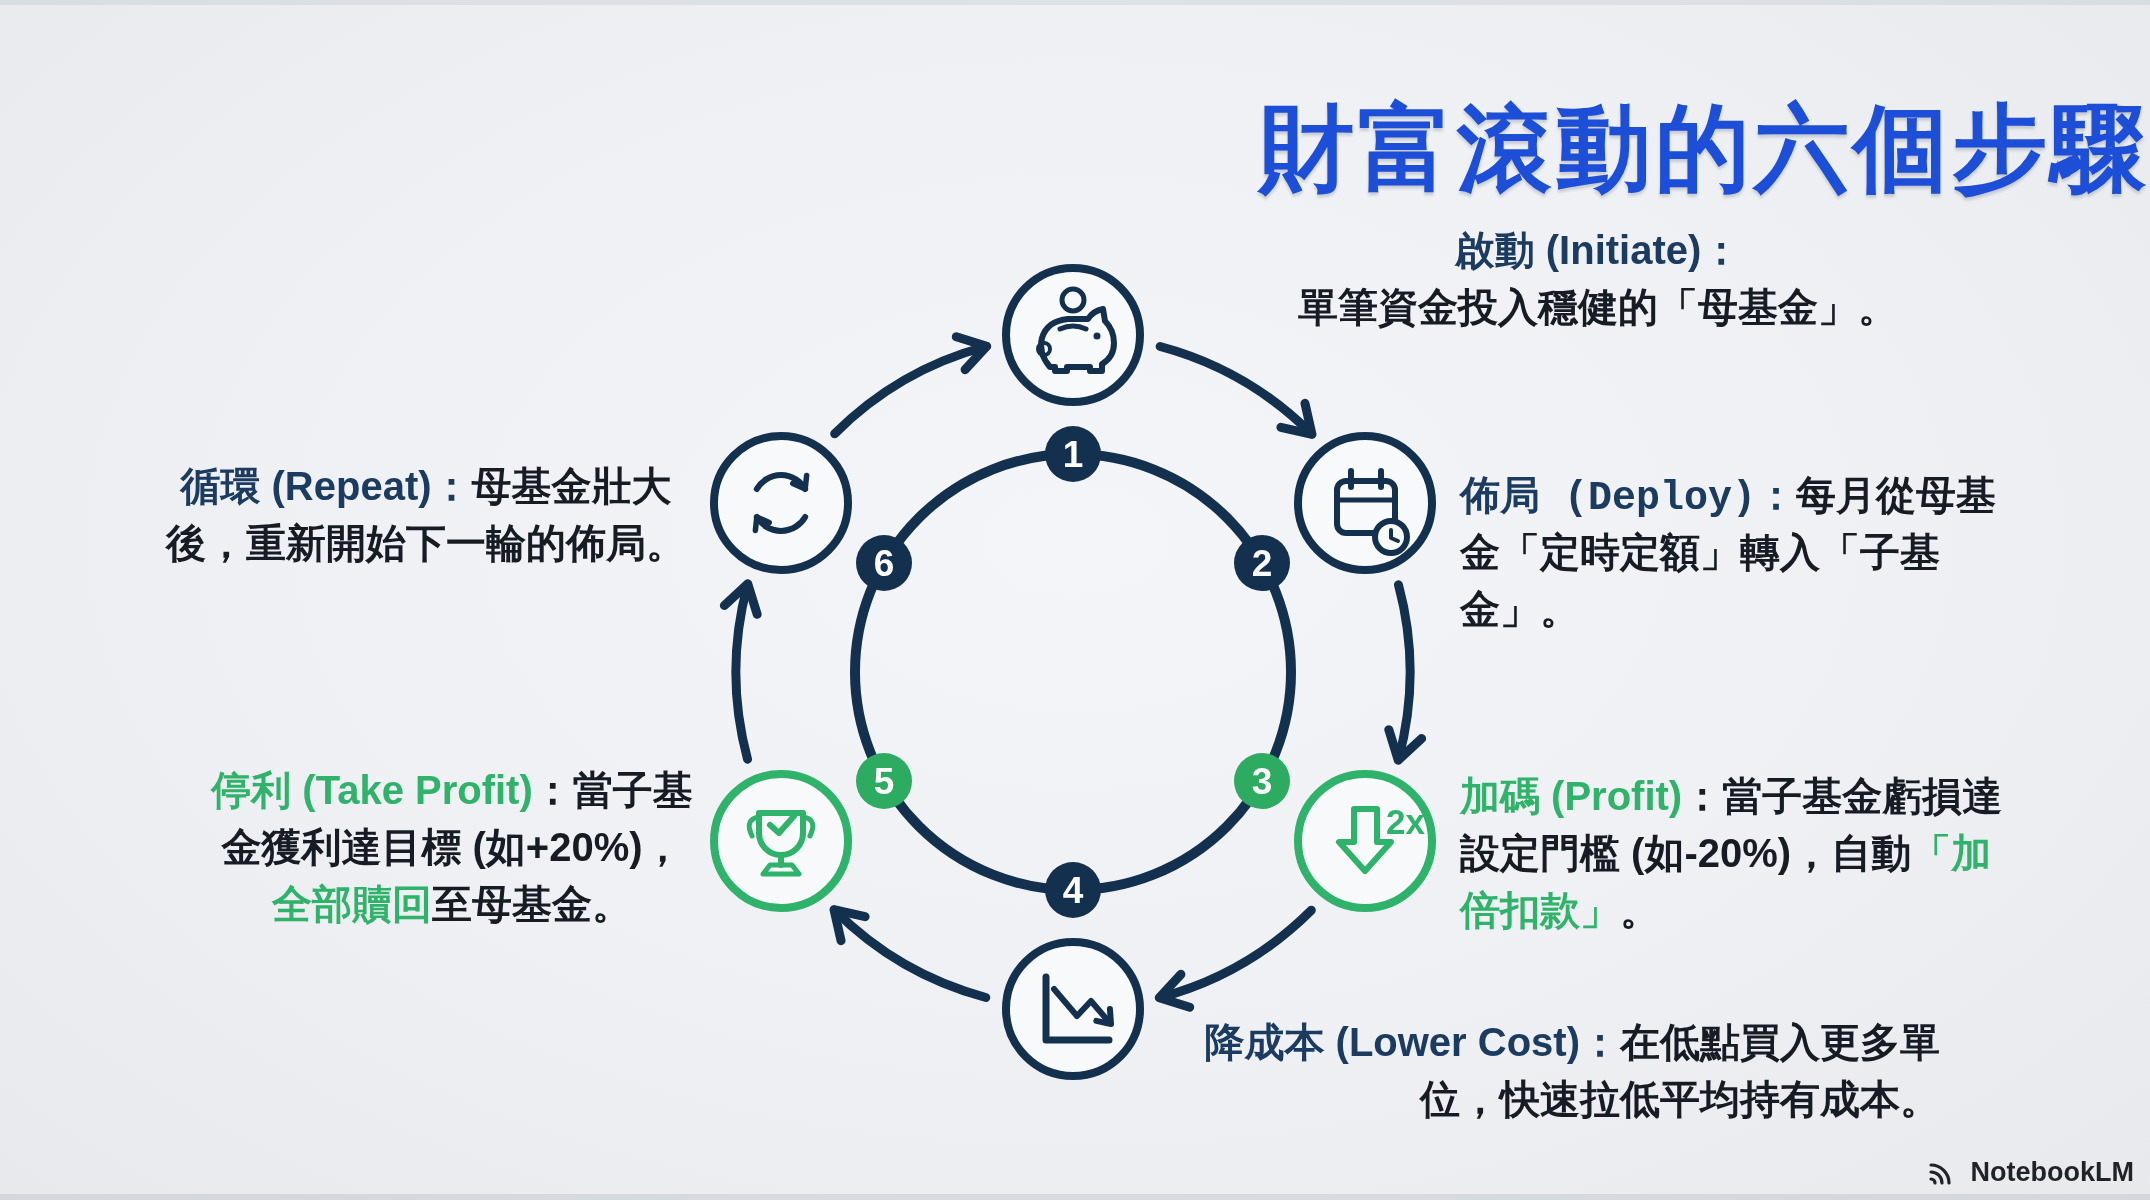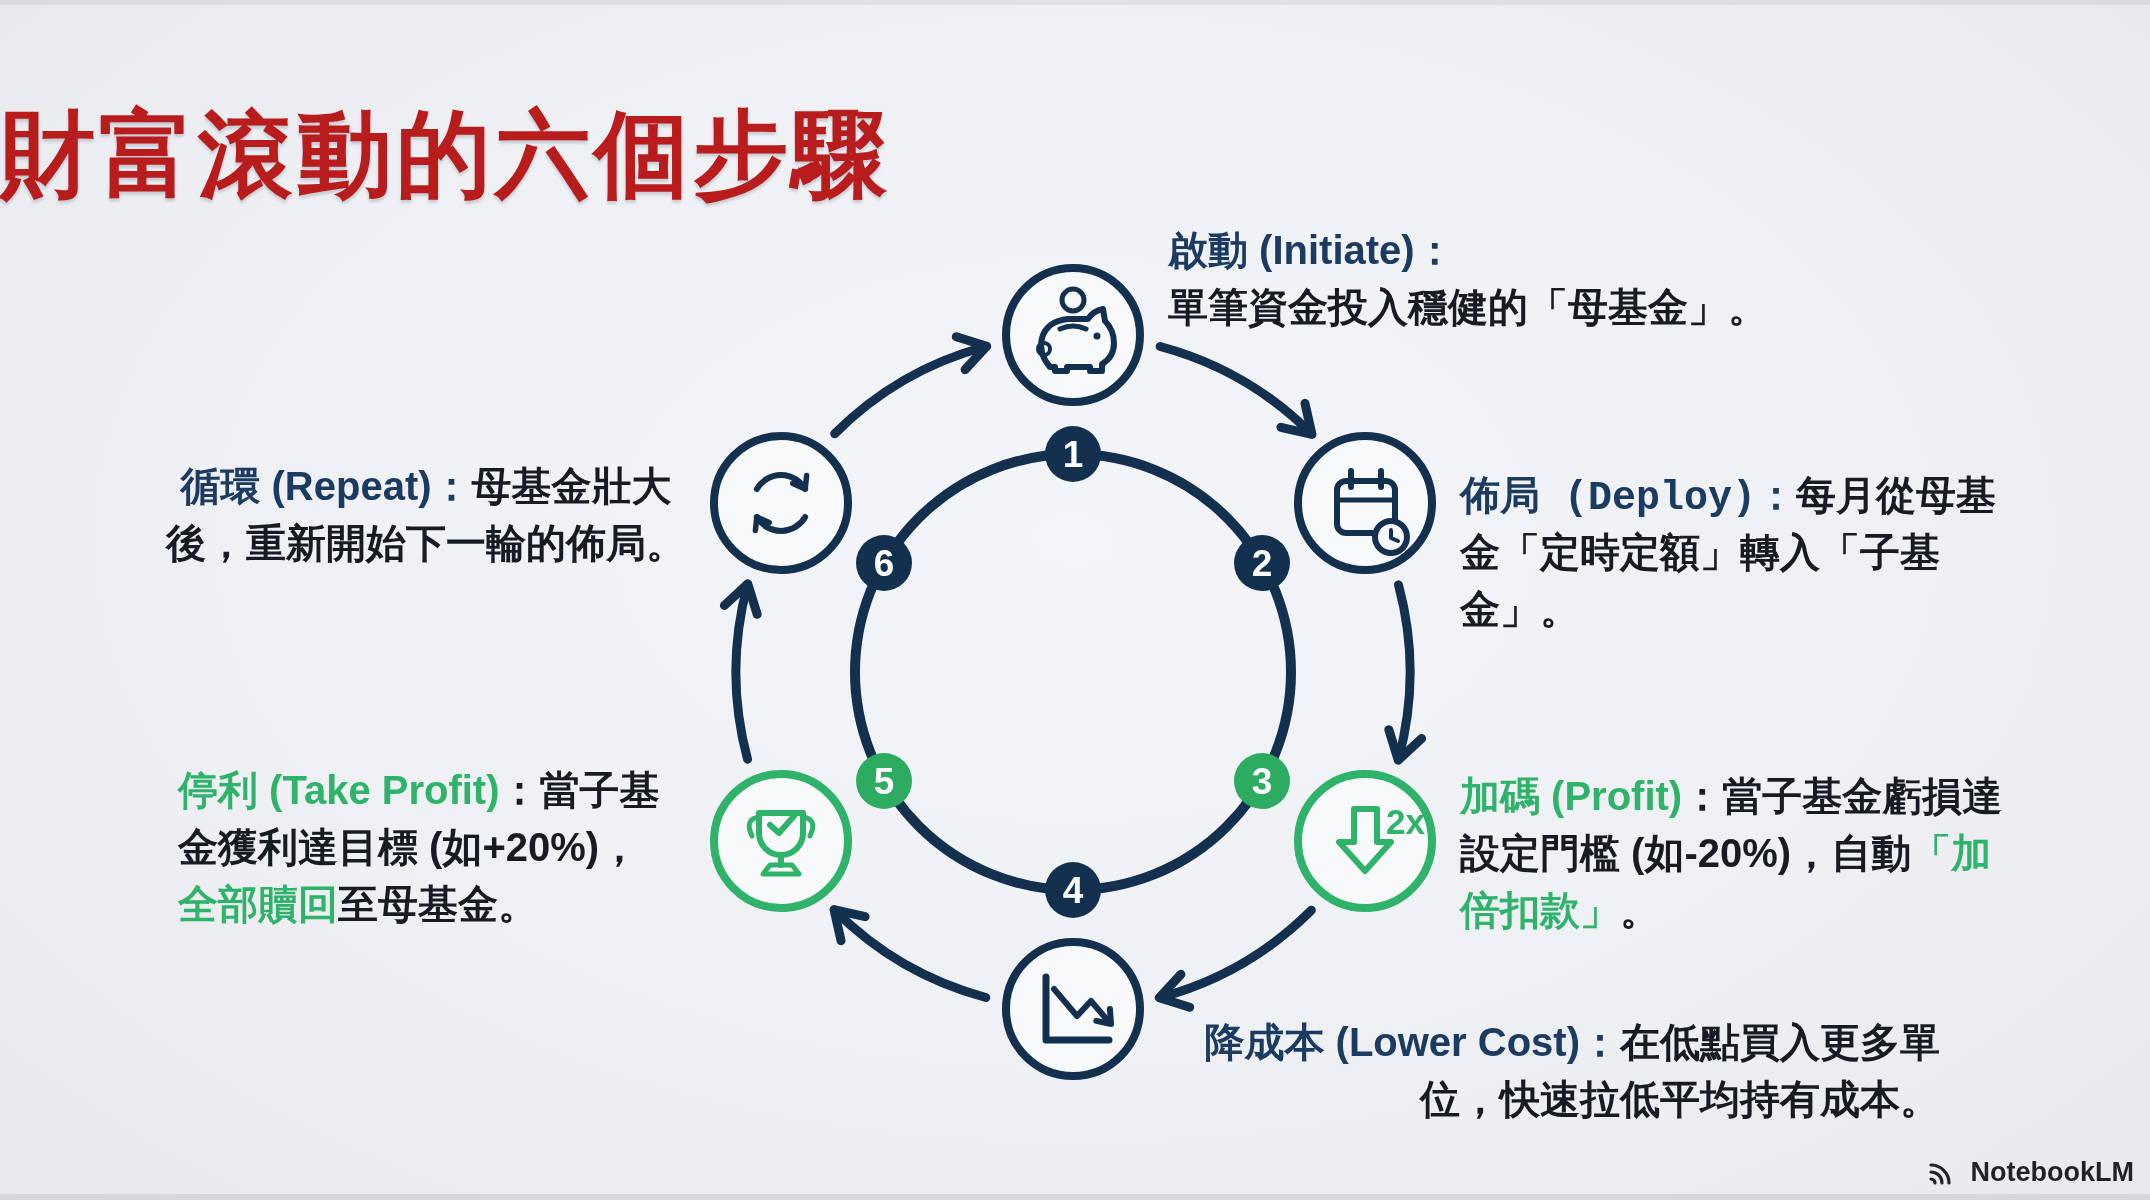--- a/index.html
+++ b/index.html
@@ -5,33 +5,33 @@
   html,body{margin:0;padding:0;}
   body{
     width:2150px;height:1200px;overflow:hidden;position:relative;
     font-family:"Liberation Sans","DejaVu Sans",sans-serif;
     background:radial-gradient(ellipse at 50% 45%, #f3f5f8 0%, #eef0f3 55%, #e7e9ed 100%);
   }
   .edge-top,.edge-bottom{position:absolute;left:0;width:100%;pointer-events:none;}
   .edge-top{top:0;height:5px;background:rgba(90,100,115,0.10);}
   .edge-bottom{bottom:0;height:6px;background:rgba(90,100,115,0.14);}
   .title{
-    position:absolute;top:28px;left:0;width:100%;text-align:left;
-    font-size:95px;font-weight:800;color:#b91c1c;letter-spacing:4px;
+    position:absolute;top:22px;left:0;width:100%;text-align:right;
+    font-size:95px;font-weight:800;color:#1d4ed8;letter-spacing:4px;
     text-shadow:0 3px 3px rgba(20,40,70,0.18);
   }
   .step{position:absolute;font-size:40px;font-weight:700;line-height:1.42;color:#171c24;}
   .navy{color:#1c3b60;}
   .green{color:#2fb269;}
   .block{display:block;}
-  .step-1{left:1168px;top:222px;width:860px;}
+  .step-1{left:1168px;top:222px;width:860px;text-align:center;}
   .step-2{left:1460px;top:471px;width:560px;font-family:Liberation Mono, monospace;}
   .step-3{left:1460px;top:768px;width:548px;}
   .step-4{left:1168px;top:1014px;width:772px;text-align:right;}
-  .step-5{left:178px;top:762px;width:500px;text-align:left;}
+  .step-5{left:202px;top:762px;width:500px;text-align:center;}
   .step-6{left:162px;top:458px;width:528px;text-align:center;}
   .diagram-svg{position:absolute;left:0;top:0;}
   .watermark{
     position:absolute;right:16px;bottom:12px;display:flex;align-items:center;gap:16px;
     color:#1f2328;font-size:27px;font-weight:700;
   }
 </style>
 </head>
 <body>
 

